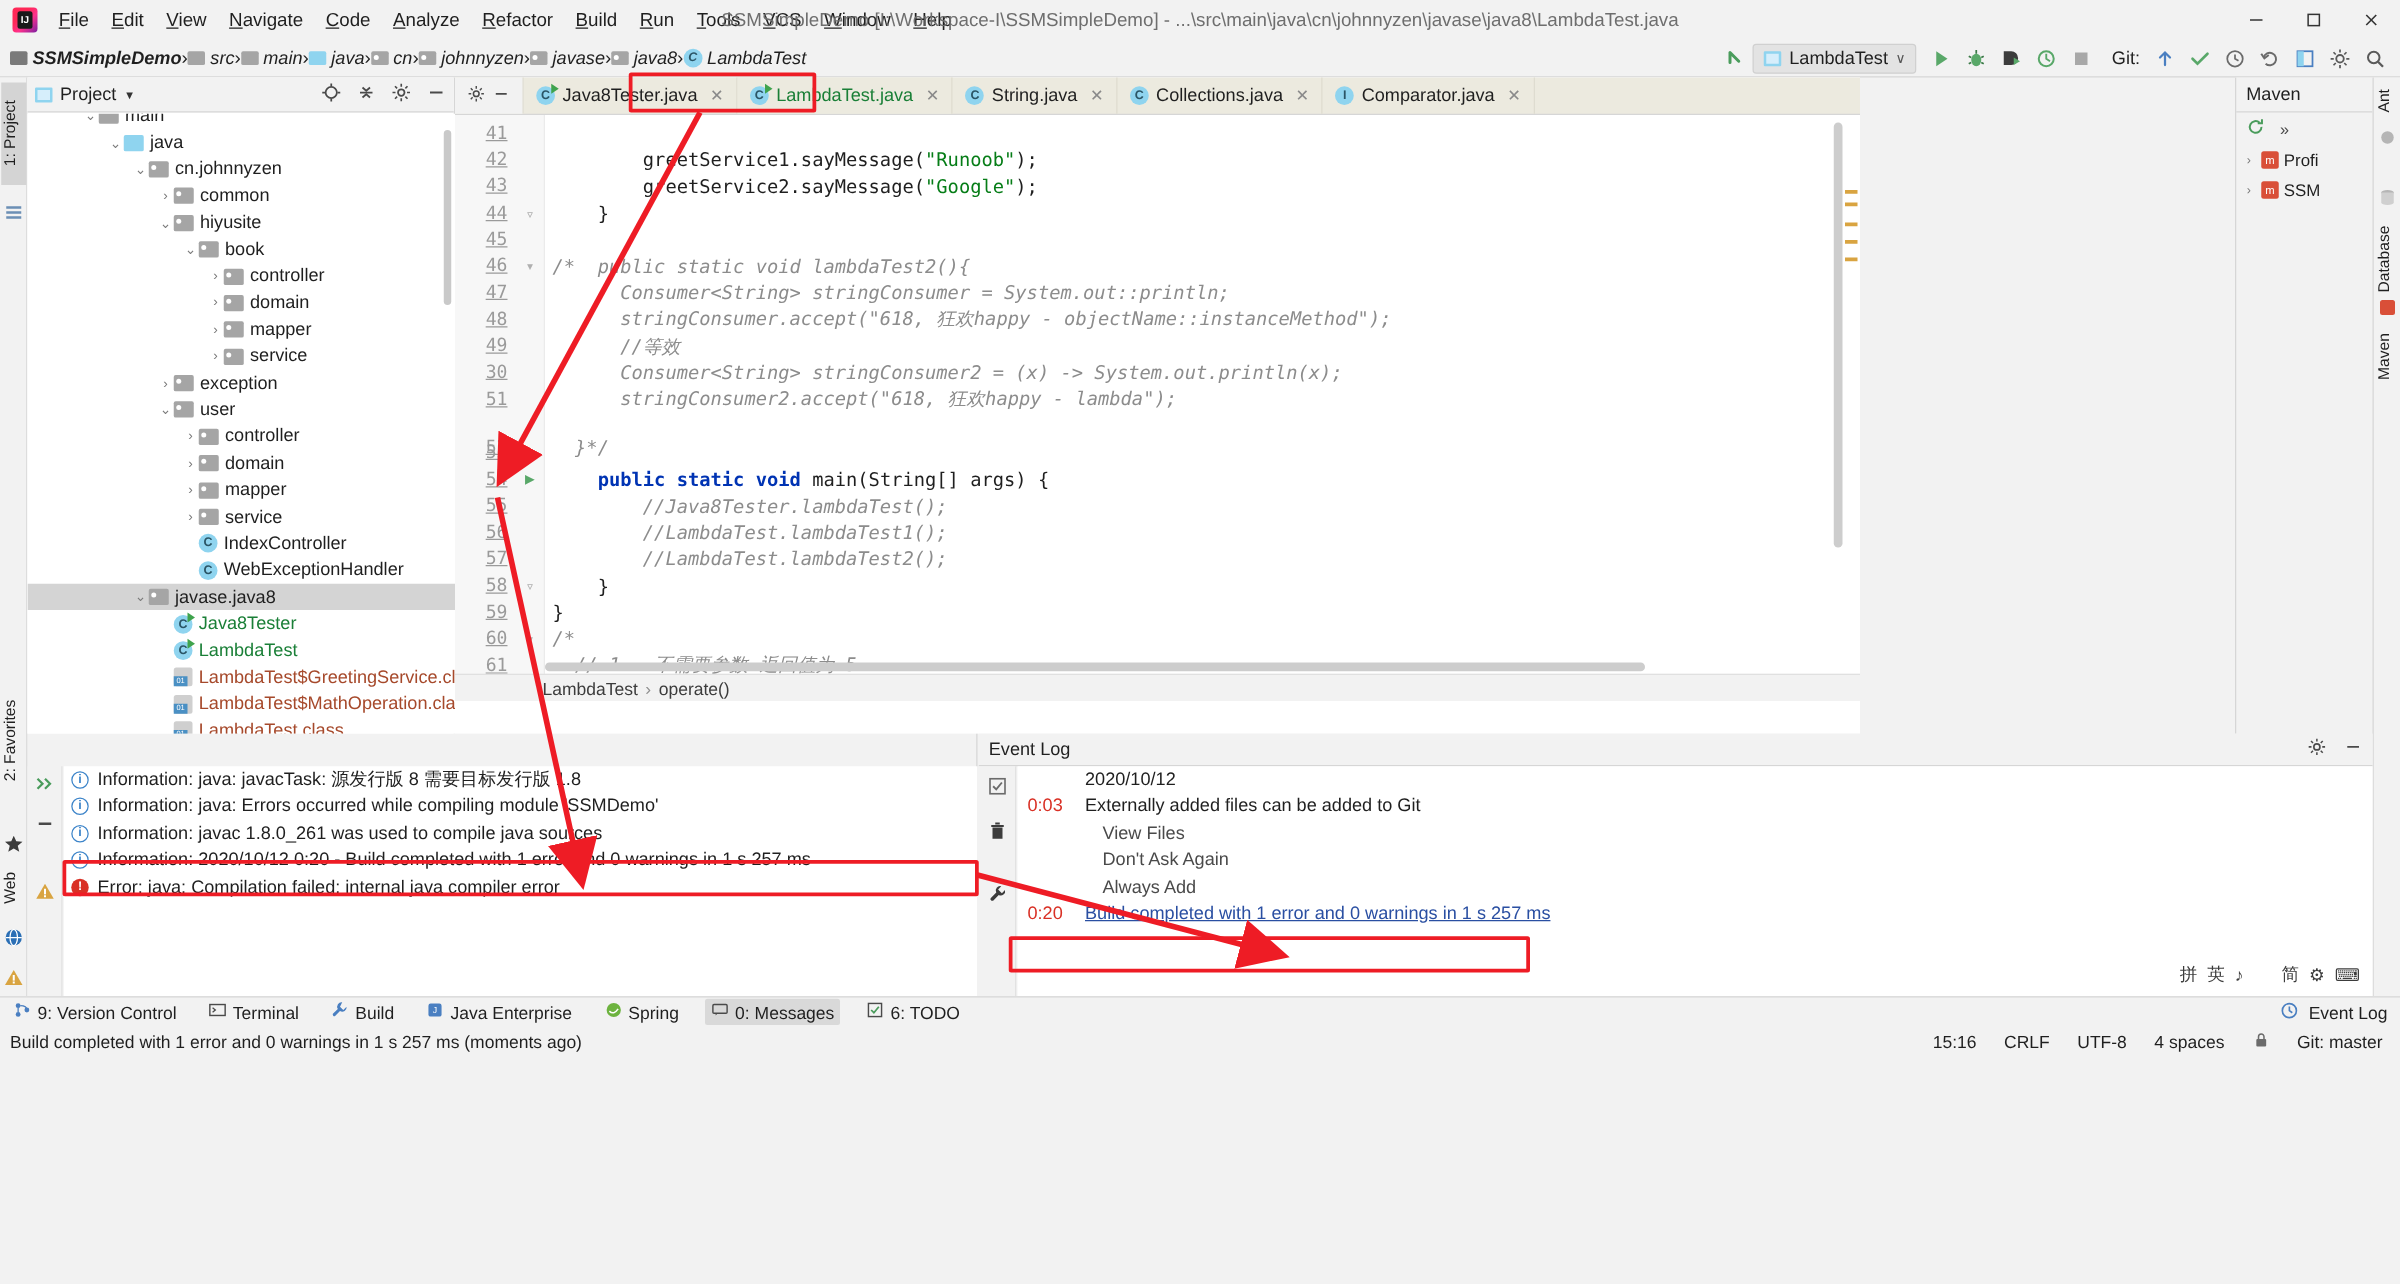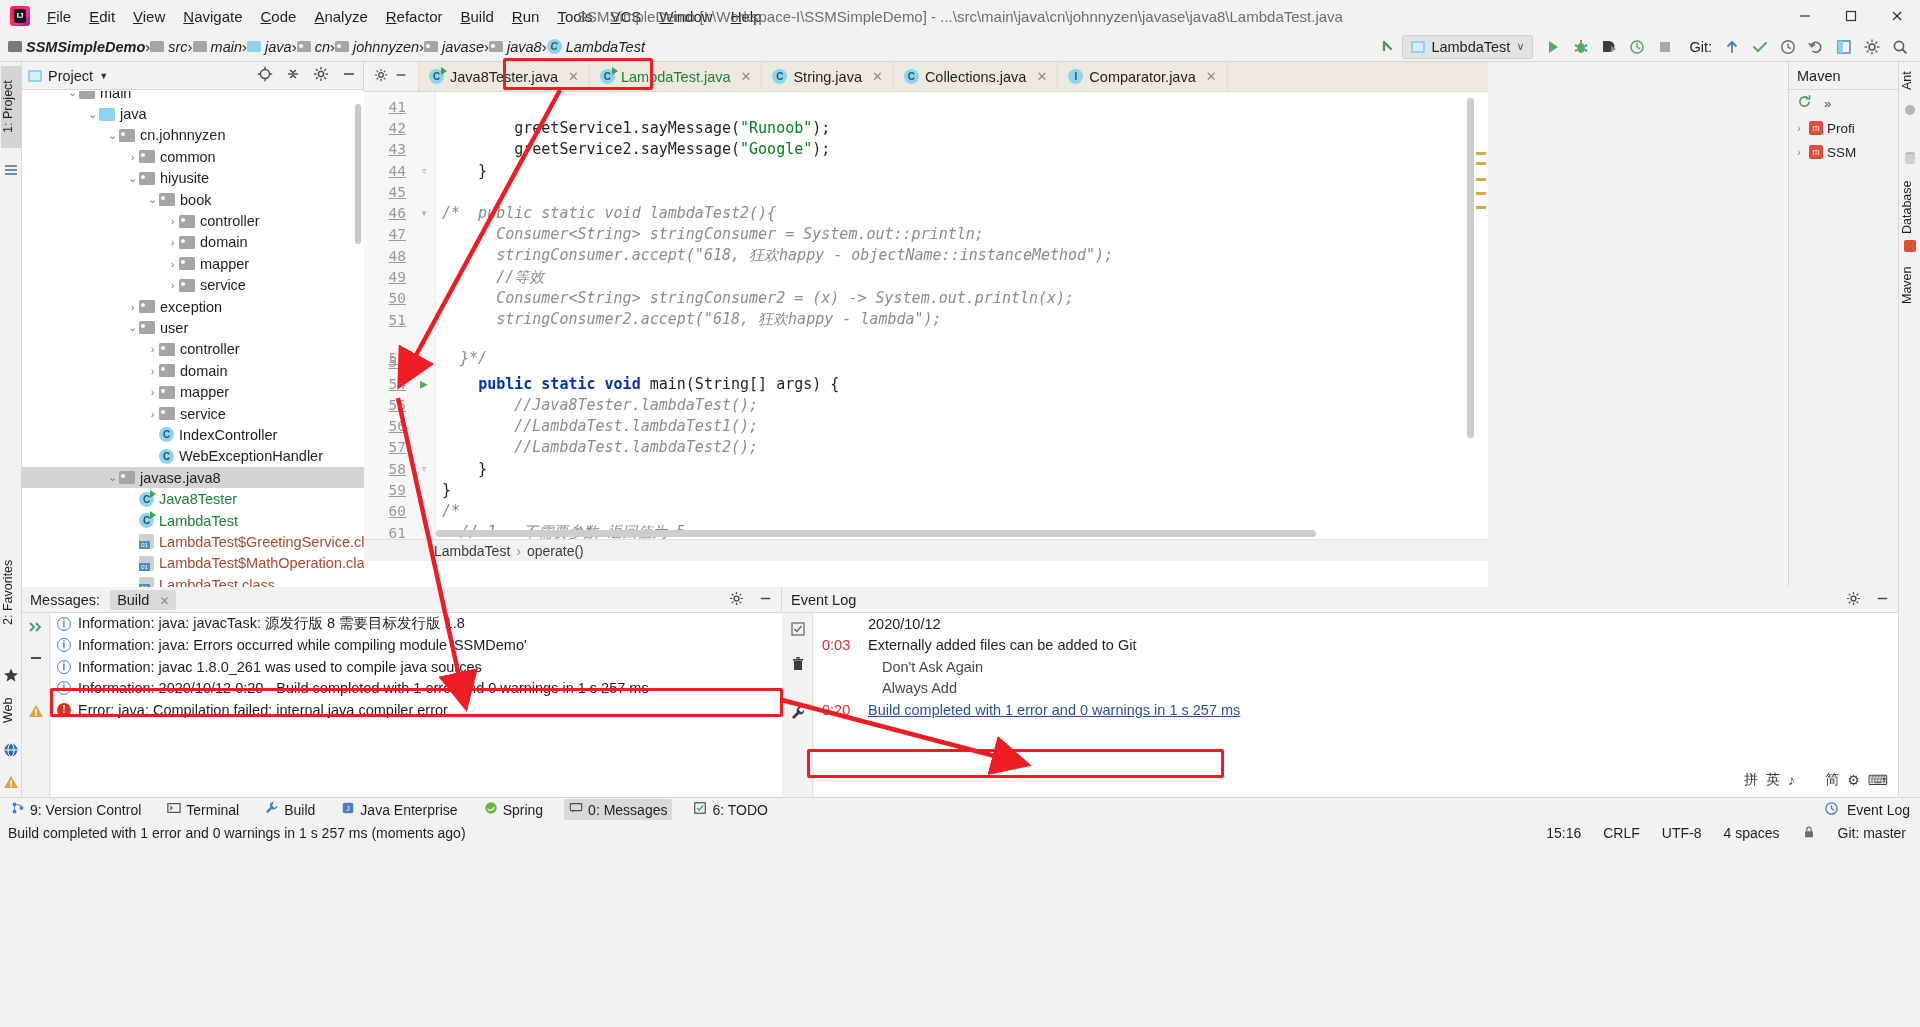--- a/index.html
+++ b/index.html
@@ -736,21 +736,21 @@
             <span class="lnum">48</span>
             <span class="gmark"></span>
             <span class="ctext2"><span class="cmt">      stringConsumer.accept("618, 狂欢happy - objectName::instanceMethod");</span></span>
           </div>
           <div class="crow" style="top: 174.4px;">
             <span class="lnum">49</span>
             <span class="gmark"></span>
             <span class="ctext2"><span class="cmt">      //等效</span></span>
           </div>
           <div class="crow" style="top: 195.7px;">
-            <span class="lnum">50</span>
+            <span class="lnum">30</span>
             <span class="gmark"></span>
             <span class="ctext2"><span class="cmt">      Consumer&lt;String&gt; stringConsumer2 = (x) -&gt; System.out.println(x);</span></span>
           </div>
           <div class="crow" style="top: 217px;">
             <span class="lnum">51</span>
             <span class="gmark"></span>
             <span class="ctext2"><span class="cmt">      stringConsumer2.accept("618, 狂欢happy - lambda");</span></span>
           </div>
           <div class="crow" style="top: 255px;">
             <span class="lnum">52</span>
@@ -865,40 +865,20 @@
     <div class="strip-ic" style="top:176px;">
       <svg width="16" height="16" viewBox="0 0 16 16">
           <rect x="2" y="2" width="12" height="12" rx="2" fill="#d94f38"></rect>
         </svg>
     </div>
   </div>
 
   <div class="bottom-area">
 
     <div class="msg-panel">
-      <div class="bp-head">
-        <span>Messages:</span>
-        <span class="tabsel">
-          <span>Build</span>
-          <span style="color:#8a8a8a;margin-left:6px;font-size:12px;">✕</span>
-        </span>
-        <span class="hr">
-          <span>
-            <svg width="15" height="15" viewBox="0 0 16 16">
-                <circle cx="8" cy="8" r="2.6" fill="none" stroke="#4a4a4a" stroke-width="1.4"></circle>
-                <path d="M8 1 L8 3.4 M8 12.6 L8 15 M1 8 L3.4 8 M12.6 8 L15 8 M3 3 L4.7 4.7 M11.3 11.3 L13 13 M13 3 L11.3 4.7 M4.7 11.3 L3 13" stroke="#4a4a4a" stroke-width="1.3"></path>
-              </svg>
-          </span>
-          <span>
-            <svg width="15" height="15" viewBox="0 0 16 16">
-                <line x1="3" y1="8" x2="13" y2="8" stroke="#4a4a4a" stroke-width="1.6"></line>
-              </svg>
-          </span>
-        </span>
-      </div>
       <div class="msg-side">
         <span>
           <svg width="16" height="16" viewBox="0 0 16 16">
               <path d="M2 4 L6 8 L2 12" stroke="#4a9c5c" stroke-width="1.8" fill="none"></path>
               <path d="M8 4 L12 8 L8 12" stroke="#4a9c5c" stroke-width="1.8" fill="none"></path>
             </svg>
         </span>
         <span>
           <svg width="16" height="16" viewBox="0 0 16 16">
               <rect x="3" y="7" width="10" height="2" fill="#4a4a4a"></rect>
@@ -977,20 +957,24 @@
           <div class="log-row">
             <span class="lt grey"></span>
             <span class="lmsg" style="padding-left: 0px;">2020/10/12</span>
           </div>
           <div class="log-row">
             <span class="lt">0:03</span>
             <span class="lmsg" style="">Externally added files can be added to Git</span>
           </div>
           <div class="log-row">
             <span class="lt"></span>
+            <span class="lmsg link" style="padding-left:14px;">View Files</span>
+          </div>
+          <div class="log-row">
+            <span class="lt"></span>
             <span class="lmsg link" style="padding-left:14px;">Don't Ask Again</span>
           </div>
           <div class="log-row">
             <span class="lt"></span>
             <span class="lmsg link" style="padding-left:14px;">Always Add</span>
           </div>
           <div class="log-row">
             <span class="lt">0:20</span>
             <span class="lmsg blue" style="">Build completed with 1 error and 0 warnings in 1 s 257 ms</span>
           </div>

